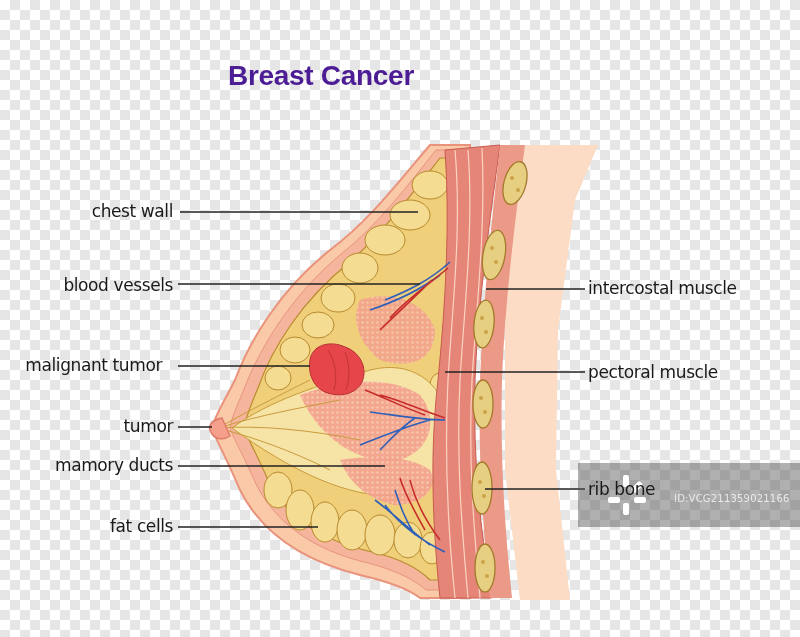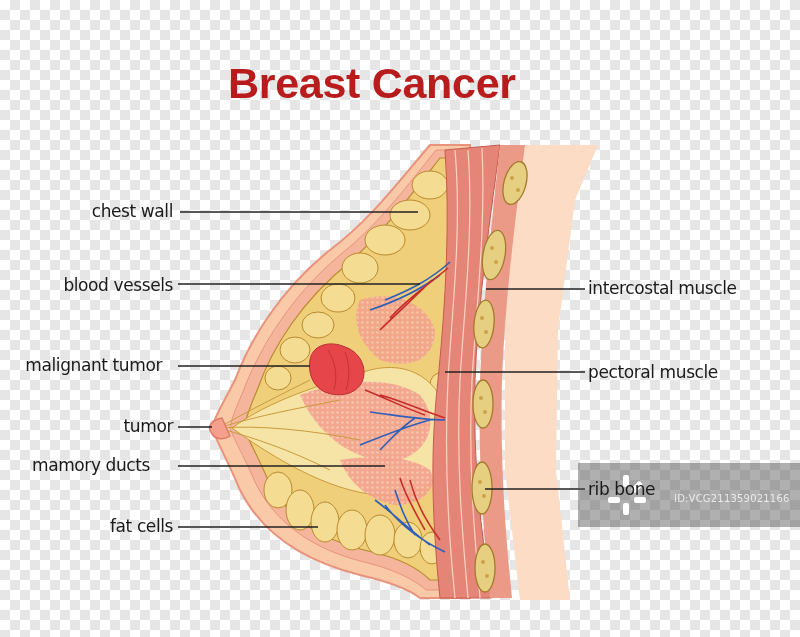--- a/index.html
+++ b/index.html
@@ -9,21 +9,21 @@
     background-image:
       linear-gradient(45deg, #e6e6e6 25%, transparent 25%, transparent 75%, #e6e6e6 75%),
       linear-gradient(45deg, #e6e6e6 25%, transparent 25%, transparent 75%, #e6e6e6 75%);
     background-size: 20px 20px;
     background-position: 0 0, 10px 10px;
     font-family: "DejaVu Sans", "Liberation Sans", sans-serif;
   }
   .title {
     position: absolute; left: 228px; top: 62px;
     font-family: "Liberation Sans", "DejaVu Sans", sans-serif;
-    font-weight: bold; font-size: 43px; color: #b91c1c; letter-spacing: -0.3px;
+    font-weight: bold; font-size: 28px; color: #4c1d95; letter-spacing: -0.3px;
     line-height: 1;
   }
   svg.art { position: absolute; left: 0; top: 0; }
   .lbl {
     position: absolute; font-size: 17px; color: #1a1a1a; line-height: 1;
     white-space: nowrap;
     font-family: "DejaVu Sans", sans-serif;
     letter-spacing: -0.4px;
   }
   .lbl.left { }
@@ -165,21 +165,21 @@
     <line x1="486" y1="289" x2="585" y2="289"></line>
     <line x1="445" y1="372" x2="585" y2="372"></line>
     <line x1="485" y1="489" x2="585" y2="489"></line>
   </g>
 </svg>
 
 <div class="lbl left" style="right:627px; top:203px;">chest wall</div>
 <div class="lbl left" style="right:627px; top:277px;">blood vessels</div>
 <div class="lbl left" style="right:638px; top:357px;">malignant tumor</div>
 <div class="lbl left" style="right:627px; top:418px;">tumor</div>
-<div class="lbl left" style="right:650px; top:457px;">mamory ducts</div>
+<div class="lbl left" style="right:627px; top:457px;">mamory ducts</div>
 <div class="lbl left" style="right:627px; top:518px;">fat cells</div>
 
 <div class="lbl" style="left:588px; top:280px;">intercostal muscle</div>
 <div class="lbl" style="left:588px; top:364px;text-align:center;">pectoral muscle</div>
 
 <div class="watermark">
   <svg class="wm-logo" viewBox="0 0 44 44">
     <g fill="#ffffff">
       <rect x="19" y="2" width="6" height="12" rx="2"></rect>
       <rect x="30" y="8" width="6" height="12" rx="2" transform="rotate(45 33 14)"></rect>

